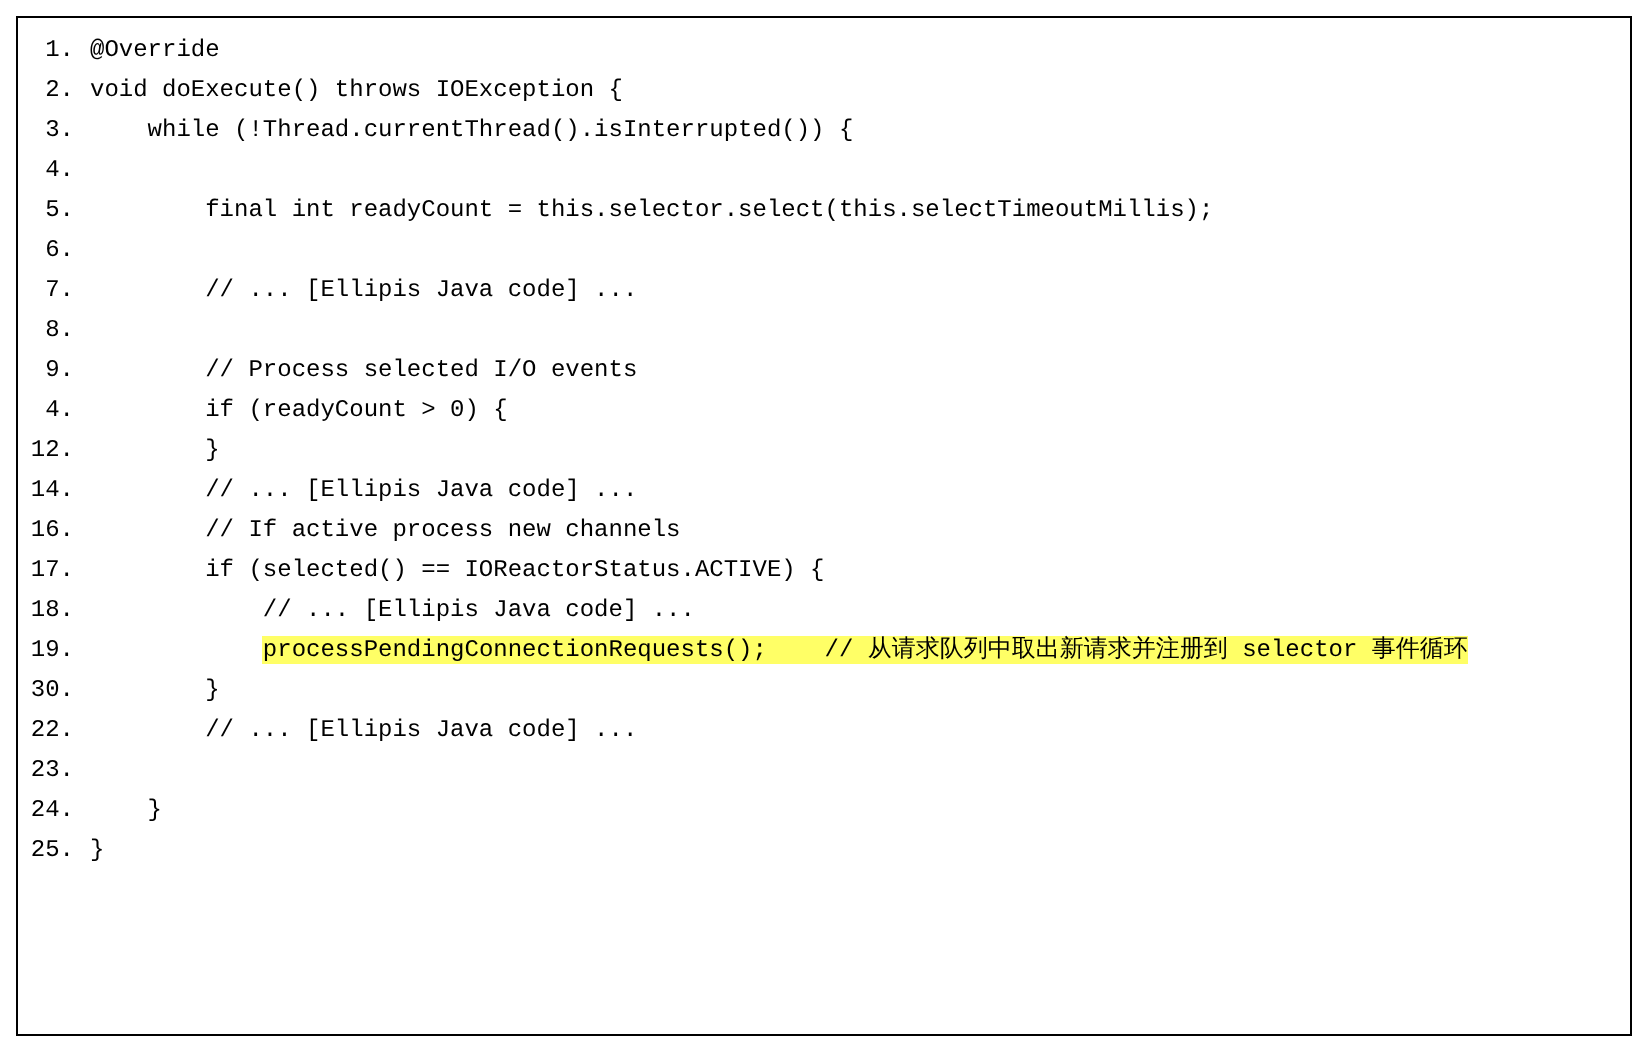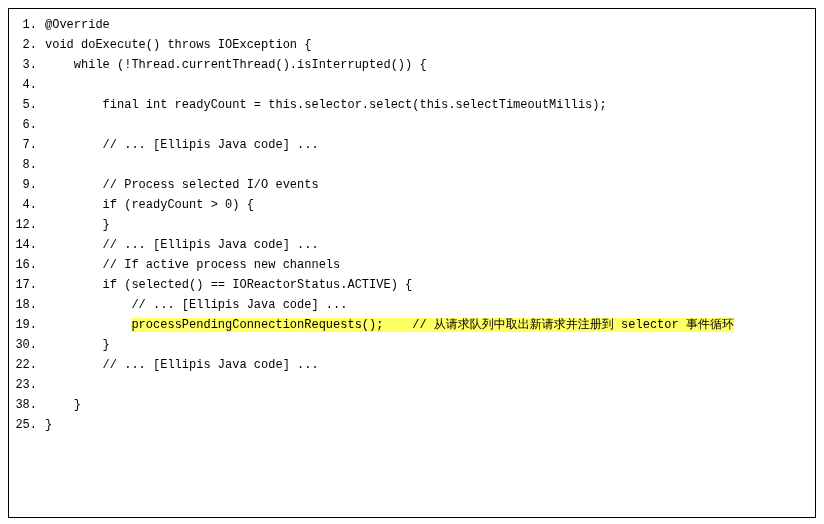--- a/index.html
+++ b/index.html
@@ -57,15 +57,15 @@
     <div class="code-line"><span class="gutter">4.</span><span class="code">        if (readyCount &gt; 0) {</span></div>
     <div class="code-line"><span class="gutter">12.</span><span class="code">        }</span></div>
     <div class="code-line"><span class="gutter">14.</span><span class="code">        // ... [Ellipis Java code] ...</span></div>
     <div class="code-line"><span class="gutter">16.</span><span class="code">        // If active process new channels</span></div>
     <div class="code-line"><span class="gutter">17.</span><span class="code">        if (selected() == IOReactorStatus.ACTIVE) {</span></div>
     <div class="code-line"><span class="gutter">18.</span><span class="code">            // ... [Ellipis Java code] ...</span></div>
     <div class="code-line"><span class="gutter">19.</span><span class="code">            <span class="hl">processPendingConnectionRequests();    // 从请求队列中取出新请求并注册到 selector 事件循环</span></span></div>
     <div class="code-line"><span class="gutter">30.</span><span class="code">        }</span></div>
     <div class="code-line"><span class="gutter">22.</span><span class="code">        // ... [Ellipis Java code] ...</span></div>
     <div class="code-line"><span class="gutter">23.</span><span class="code">        </span></div>
-    <div class="code-line"><span class="gutter">38.</span><span class="code">    }</span></div>
+    <div class="code-line"><span class="gutter">24.</span><span class="code">    }</span></div>
     <div class="code-line"><span class="gutter">25.</span><span class="code">}</span></div>
   </div>
 
 </body></html>

